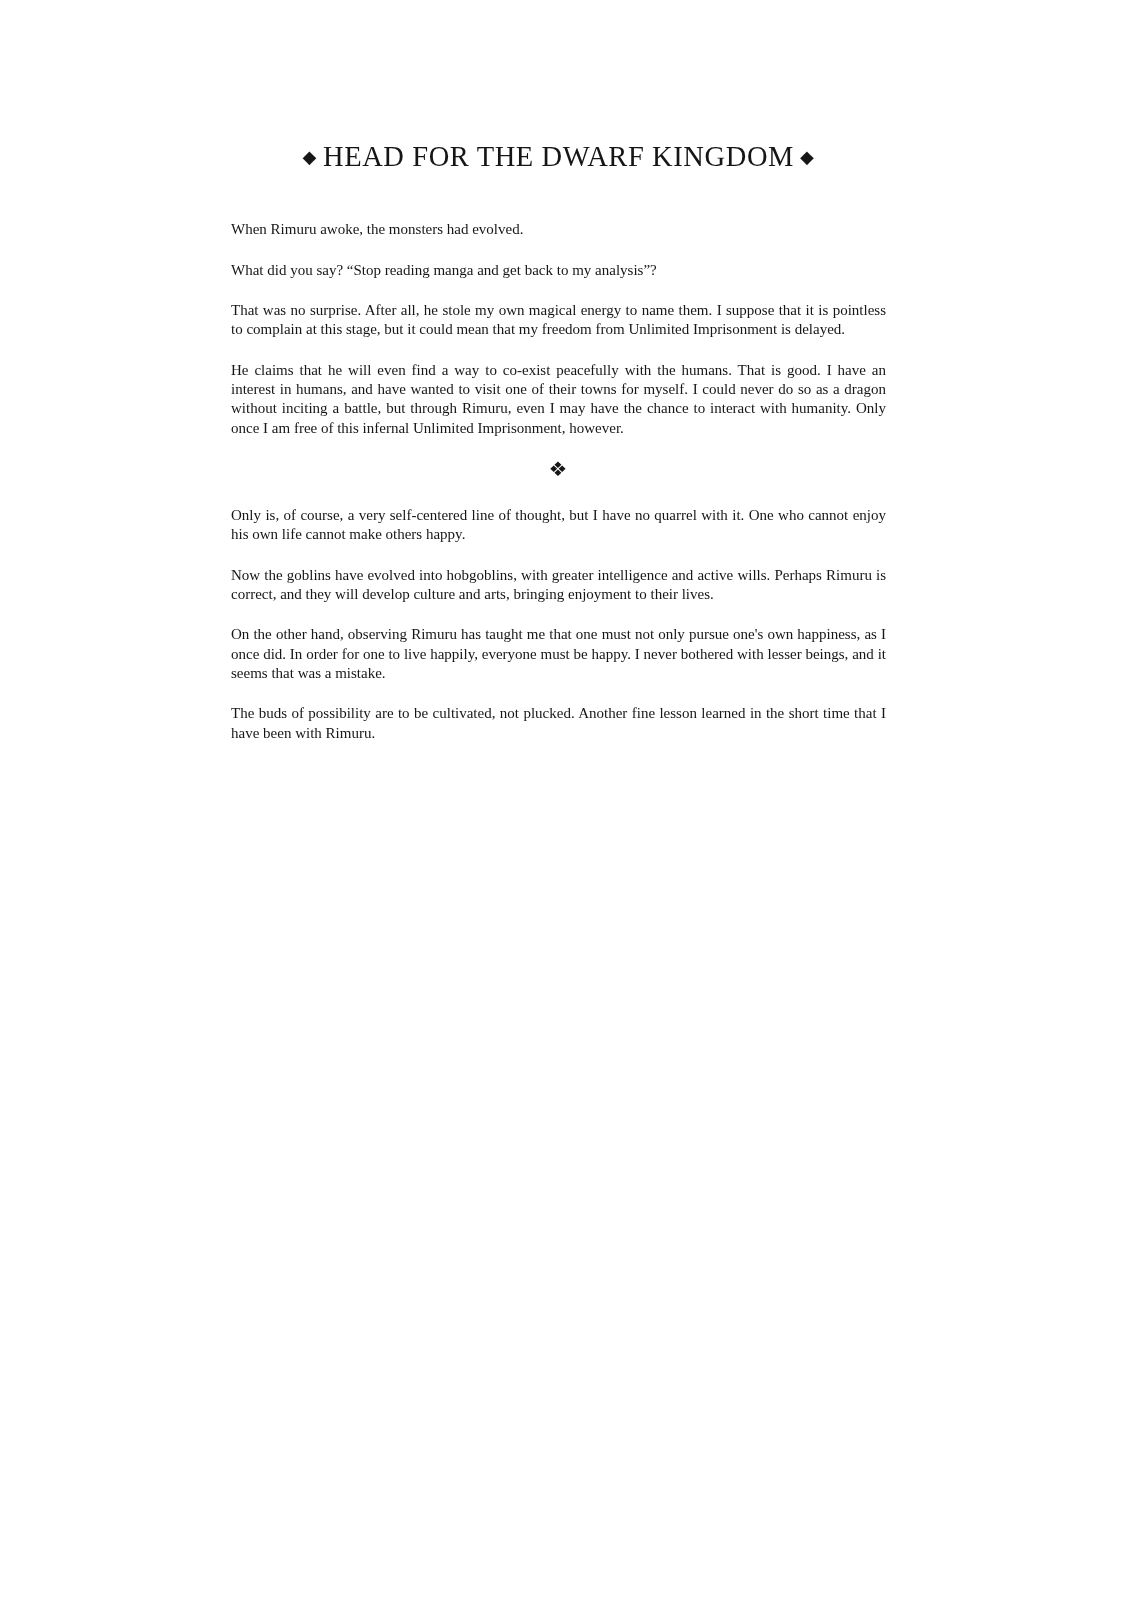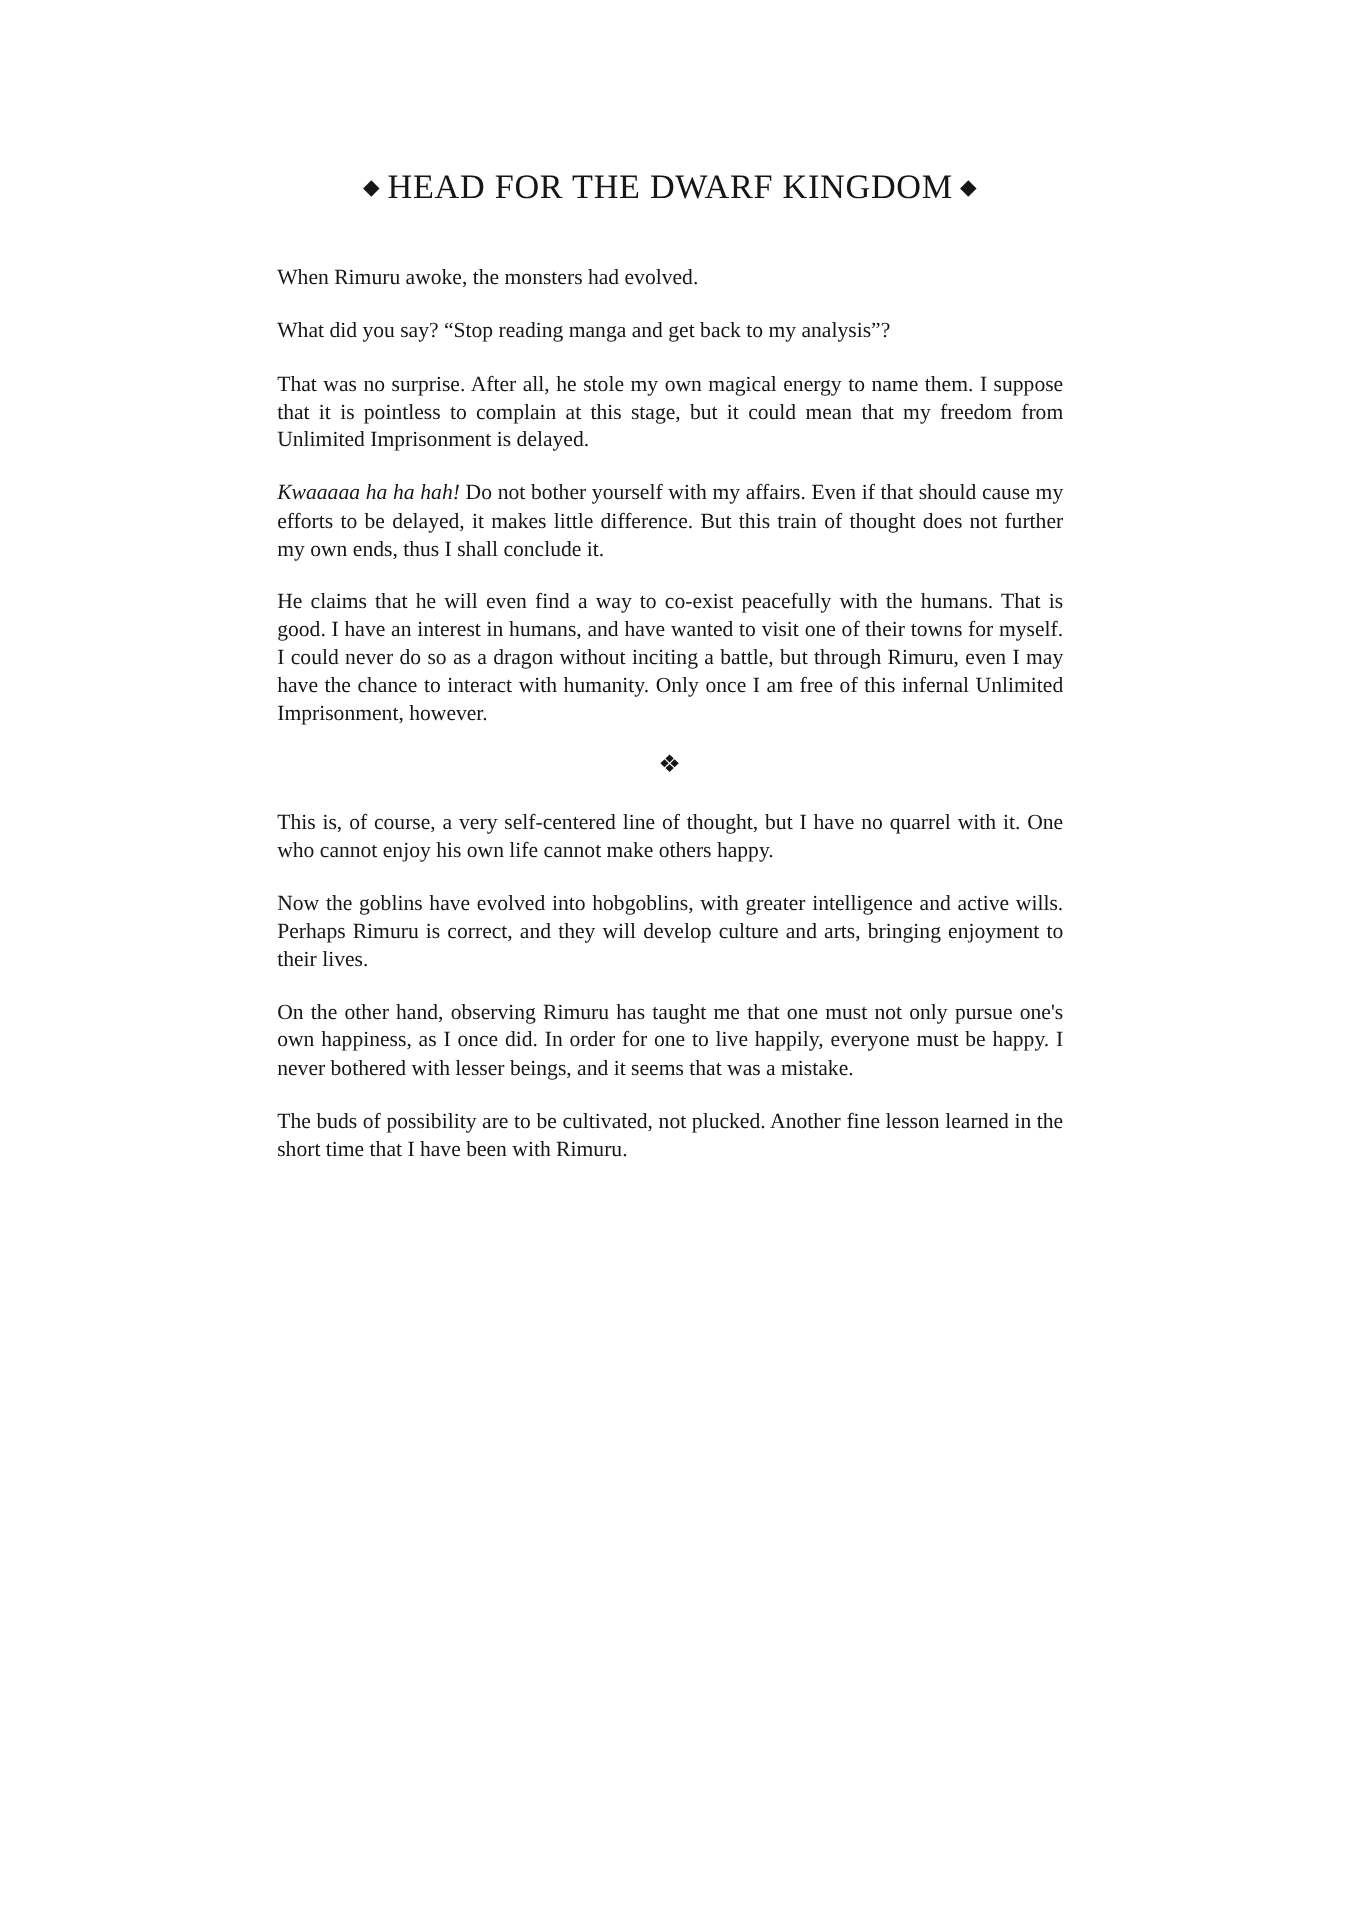--- a/index.html
+++ b/index.html
@@ -36,21 +36,21 @@
     margin: 0 0 46px 0;
     white-space: nowrap;
   }
   .chapter-title .orn {
     font-size: 18px;
     vertical-align: 3px;
     margin: 0 6px;
   }
   p.para {
     margin: 0 0 21px 0;
-    font-size: 18px;
+    font-size: 15px;
     line-height: 1.29;
     text-align: justify;
     text-justify: inter-word;
     hyphens: manual;
   }
   p.para:last-child {
     margin-bottom: 14px;
   }
   .ital {
     font-style: italic;
@@ -74,27 +74,26 @@
   <div class="content">
 
     <h1 class="chapter-title">
       <span class="orn">◆</span><span>HEAD FOR THE DWARF KINGDOM</span><span class="orn">◆</span>
     </h1>
 
     <p class="para">When Rimuru awoke, the monsters had evolved.</p>
     <p class="para">What did you say? “Stop reading manga and get back to my analysis”?</p>
     <p class="para">That was no surprise. After all, he stole my own magical energy to name them. I suppose that it is pointless to complain at this stage, but it could mean that my freedom from Unlimited Imprisonment is delayed.</p>
 
-    <p class="para"><span class="ital">Kwaaaaa ha ha hah!</span><span> Do not bother yourself with my affairs. Even if that should cause my efforts to be delayed, it makes little difference. But this train of thought does not further my own ends, thus I shall conclude it.</span></p>
 
     <p class="para">He claims that he will even find a way to co-exist peacefully with the humans. That is good. I have an interest in humans, and have wanted to visit one of their towns for myself. I could never do so as a dragon without inciting a battle, but through Rimuru, even I may have the chance to interact with humanity. Only once I am free of this infernal Unlimited Imprisonment, however.</p>
 
     <div class="divider">
       <span>❖</span>
     </div>
 
-    <p class="para">This is, of course, a very self-centered line of thought, but I have no quarrel with it. One who cannot enjoy his own life cannot make others happy.</p>
+    <p class="para">Only is, of course, a very self-centered line of thought, but I have no quarrel with it. One who cannot enjoy his own life cannot make others happy.</p>
     <p class="para">Now the goblins have evolved into hobgoblins, with greater intelligence and active wills. Perhaps Rimuru is correct, and they will develop culture and arts, bringing enjoyment to their lives.</p>
     <p class="para">On the other hand, observing Rimuru has taught me that one must not only pursue one's own happiness, as I once did. In order for one to live happily, everyone must be happy. I never bothered with lesser beings, and it seems that was a mistake.</p>
     <p class="para">The buds of possibility are to be cultivated, not plucked. Another fine lesson learned in the short time that I have been with Rimuru.</p>
 
   </div>
 </div>
 
 </body></html>

